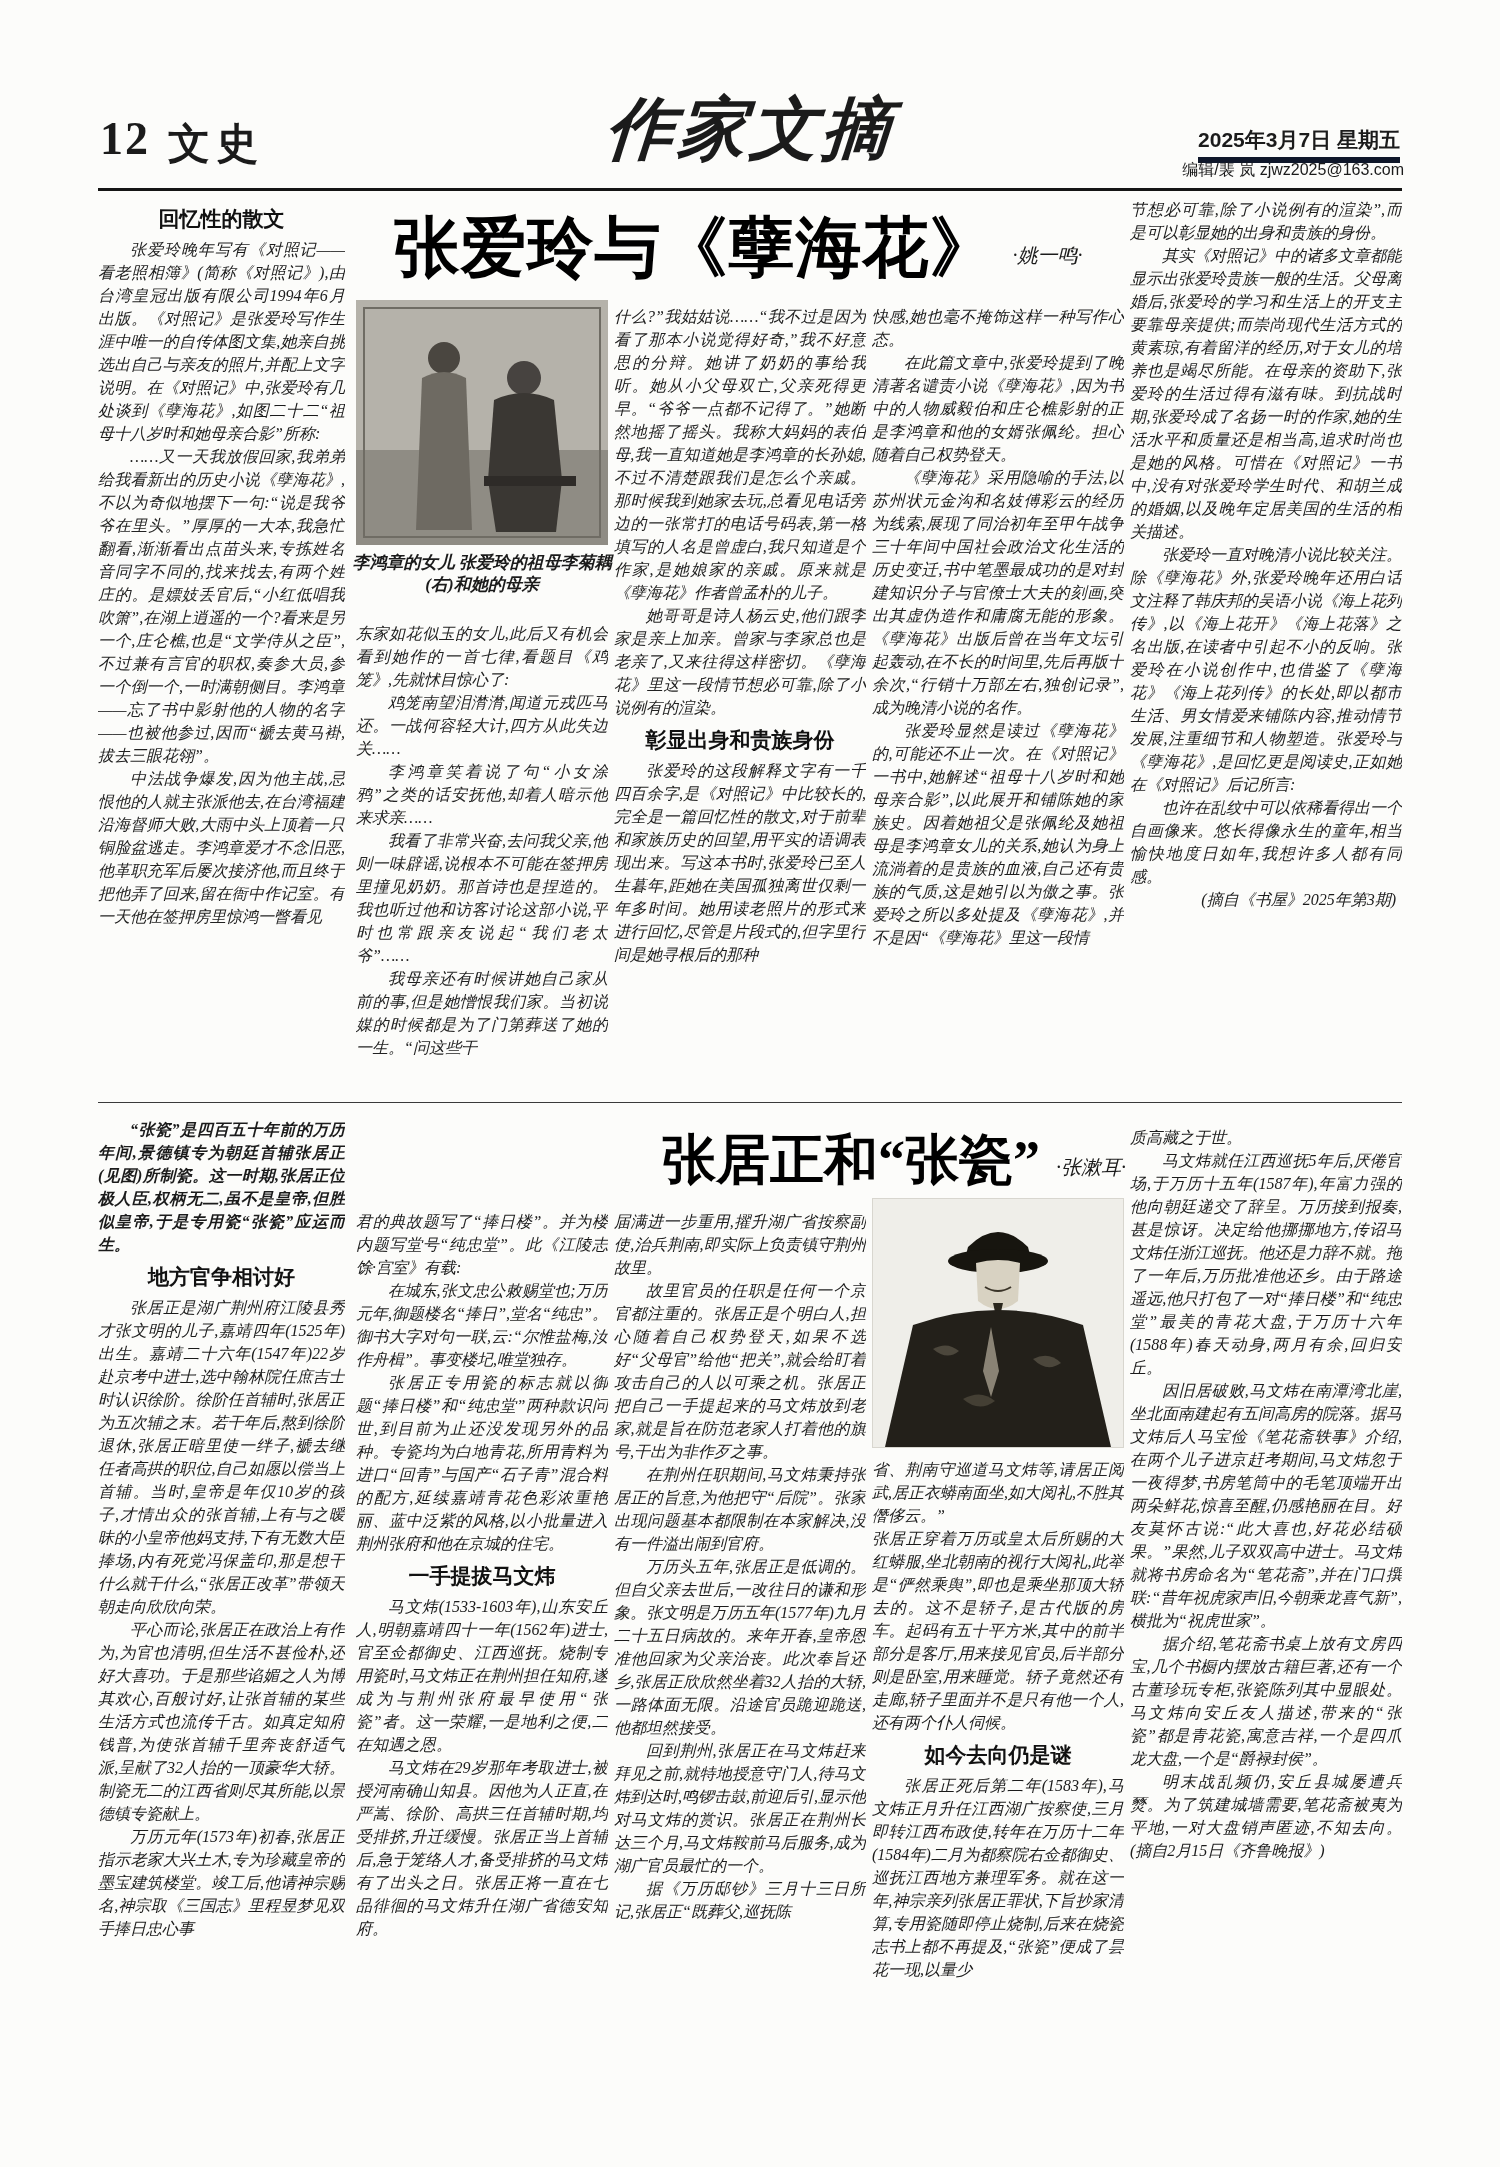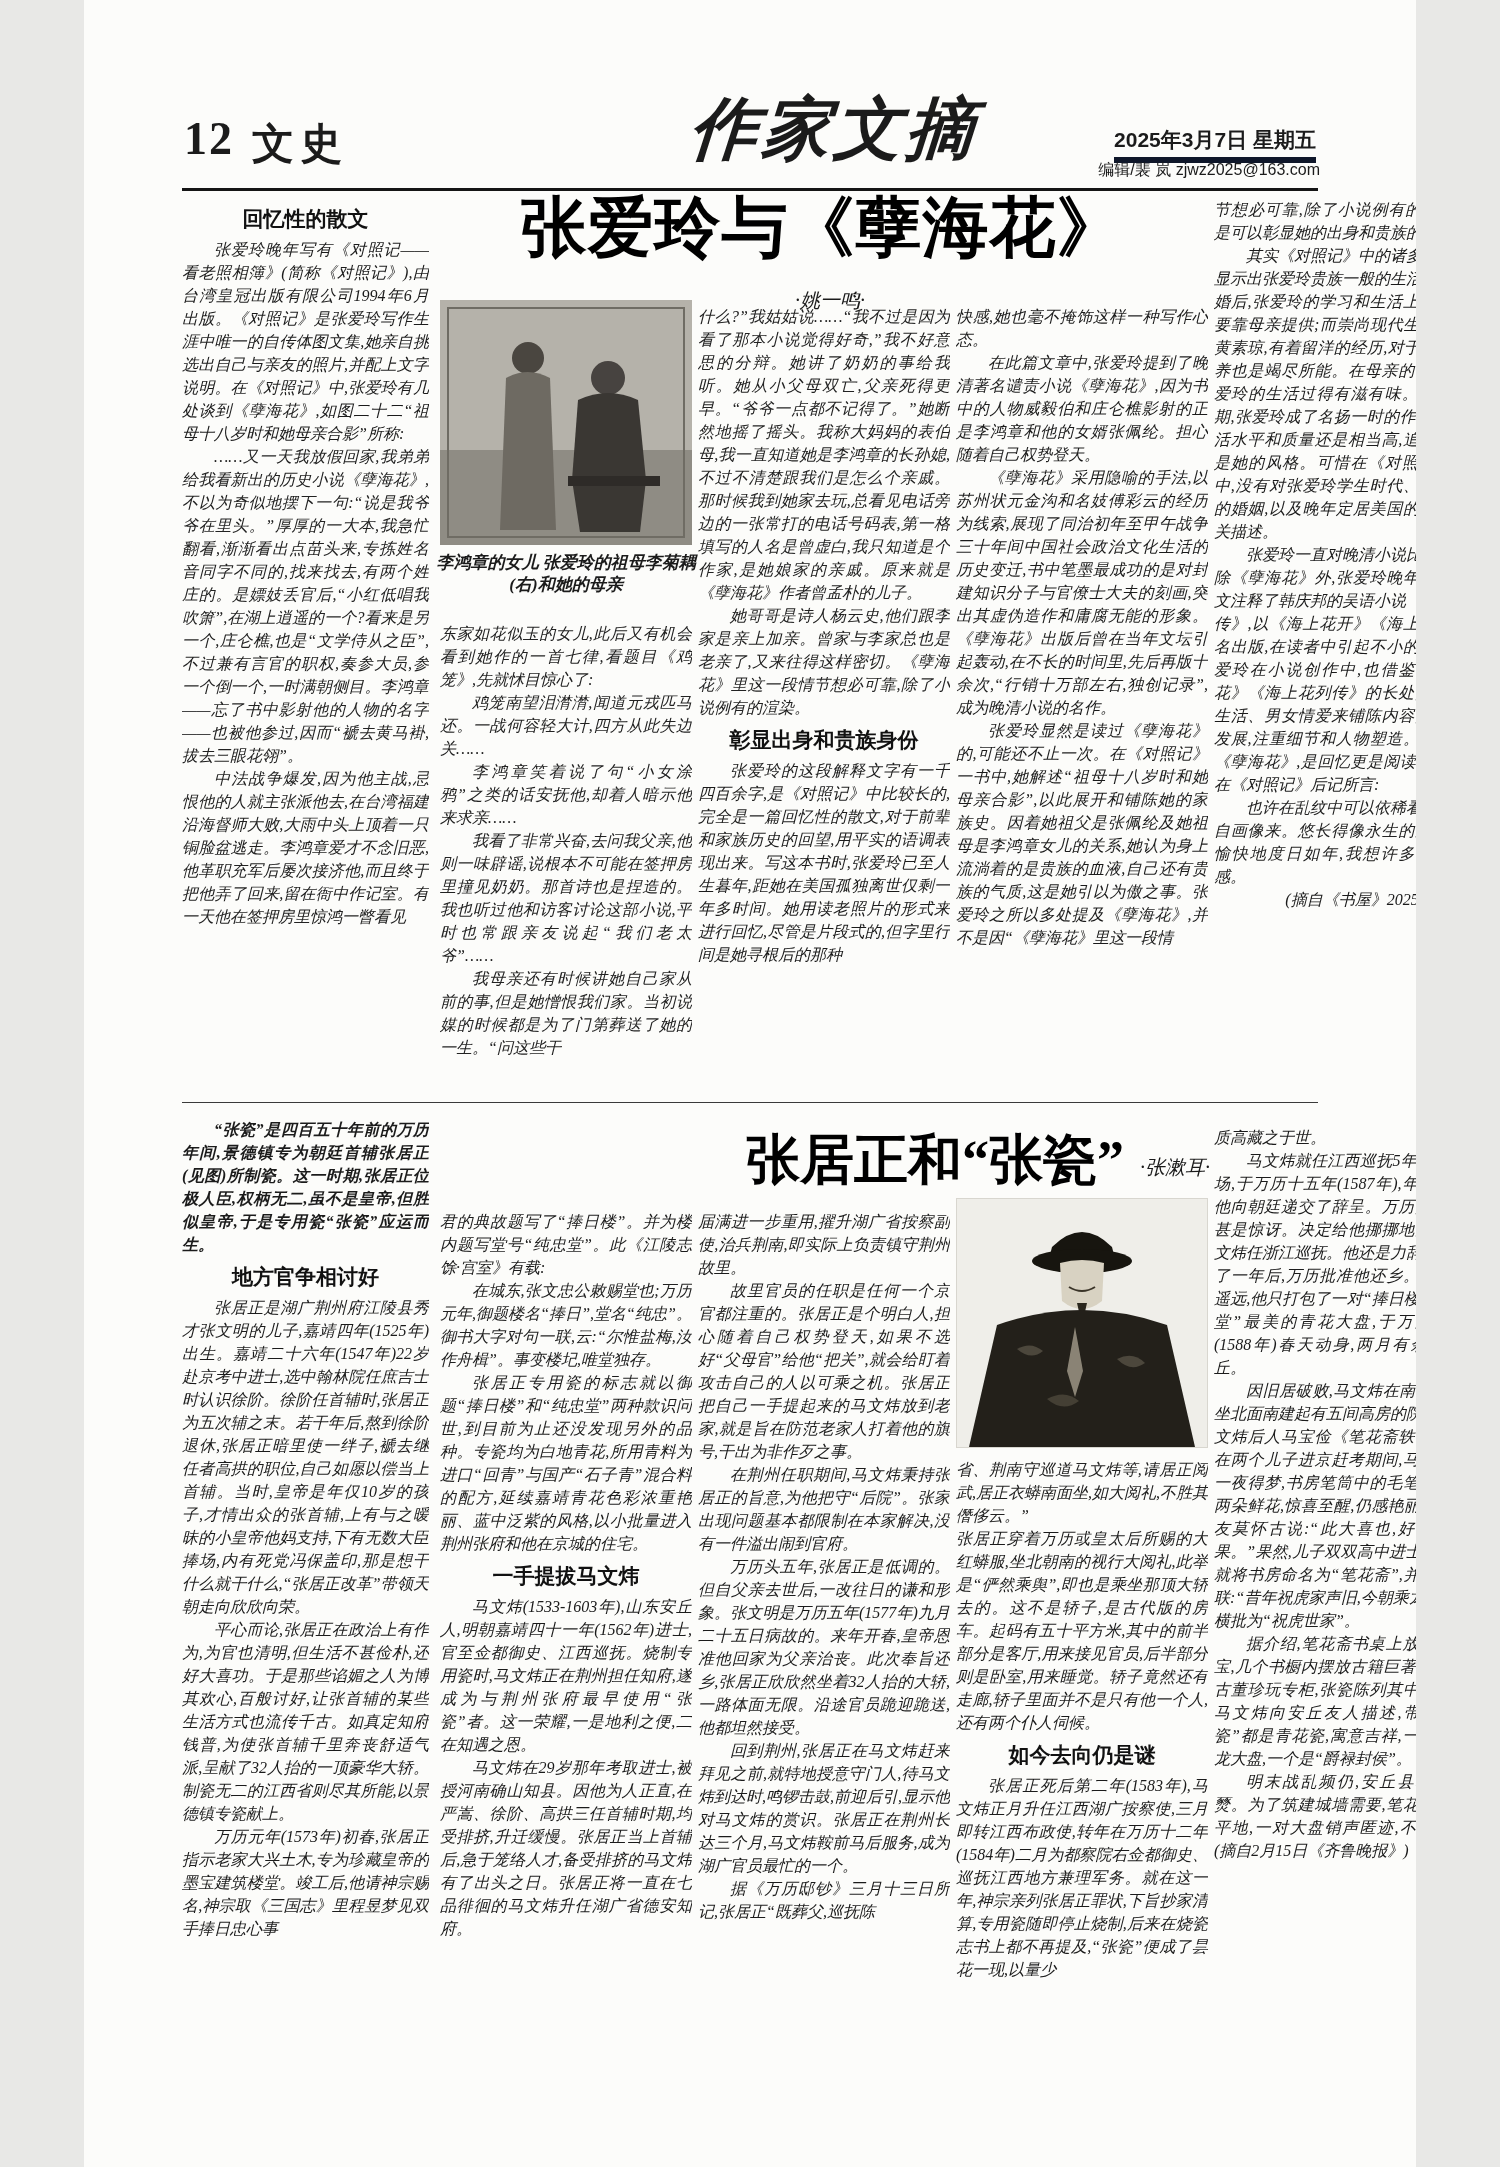--- a/index.html
+++ b/index.html
@@ -1,32 +1,32 @@
 <!DOCTYPE html>
 <html><head>
 <meta charset="utf-8">
 <style>
   html,body{margin:0;padding:0;background:#e8e8e6;}
-  .page{position:relative;width:1332px;height:2167px;margin:0 auto;background:#fcfcfa;
+  .page{position:relative;width:1500px;height:2167px;margin:0 auto;background:#fcfcfa;
         font-family:"Liberation Serif","DejaVu Serif",serif;color:#1b1b1b;overflow:hidden;}
   
   .pageno{position:absolute;left:100px;top:112px;font-size:46px;font-weight:bold;letter-spacing:2px;}
   .section-name{position:absolute;left:168px;top:116px;font-size:42px;font-weight:bold;letter-spacing:6px;}
   .masthead{position:absolute;left:560px;top:84px;width:380px;text-align:center;
             font-size:68px;font-weight:bold;font-style:italic;letter-spacing:4px;
             font-family:"DejaVu Serif",serif;transform:skewX(-4deg);}
   .date-line{position:absolute;right:100px;top:126px;font-size:21px;font-weight:bold;
              font-family:"Liberation Sans",sans-serif;border-bottom:6px solid #0f172a;padding-bottom:3px;}
   .editor-line{position:absolute;right:96px;top:160px;font-size:16px;
                font-family:"Liberation Sans",sans-serif;}
   .head-rule{position:absolute;left:98px;right:98px;top:188px;height:3px;background:#151515;}
   .mid-rule{position:absolute;left:98px;right:98px;top:1102px;height:1px;background:#3a3a3a;}
   
   .a1-titlebox{position:absolute;left:350px;top:198px;width:776px;height:100px;
-               display:flex;align-items:center;justify-content:center;flex-direction:column;}
+               display:flex;align-items:center;justify-content:center;}
   .a1-title{font-size:66px;font-weight:bold;color:#000;white-space:nowrap;letter-spacing:1px;}
   .a2-titlebox{position:absolute;left:356px;top:1118px;width:770px;height:84px;
                display:flex;align-items:center;justify-content:flex-end;}
   .a2-title{font-size:54px;font-weight:bold;color:#000;white-space:nowrap;}
   .byline{font-size:20px;font-style:italic;margin-left:16px;white-space:nowrap;align-self:center;margin-top:14px;}
   
   .col{position:absolute;font-size:16px;line-height:23px;text-align:justify;overflow:hidden;}
   .para{text-indent:2em;margin:0;font-style:italic;}
   .nc{text-indent:0;}
   .kai{font-style:italic;color:#222;}

